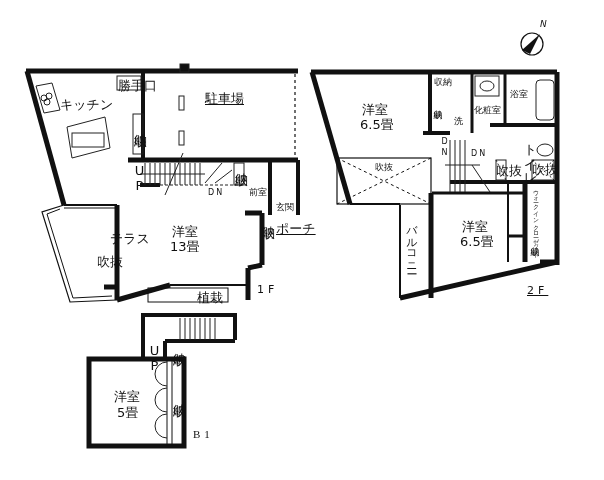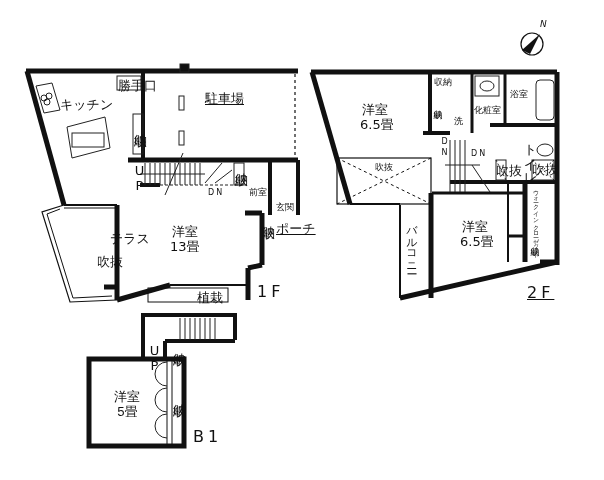--- a/index.html
+++ b/index.html
@@ -4,21 +4,21 @@
 <style>
   html, body { margin:0; padding:0; background:#ffffff; }
   body { width:604px; height:480px; position:relative; overflow:hidden;
          font-family:"DejaVu Sans", sans-serif; color:#111; }
   svg { position:absolute; left:0; top:0; }
   .lbl { position:absolute; white-space:nowrap; line-height:1; color:#111; }
   .room { font-size:13px; text-align:center; }
   .room-sm { font-size:9px; }
   .room-xs { font-size:13px; }
   .vert { writing-mode:vertical-rl; text-orientation:upright; letter-spacing:0; }
-  .floor { font-size:16px; letter-spacing:4px; font-family:"DejaVu Sans", sans-serif; }
+  .floor { font-size:11px; letter-spacing:4px; font-family:"DejaVu Sans", sans-serif; }
   .dn { font-size:8px; letter-spacing:2px; }
 </style>
 </head>
 <body>
 
 <svg width="604" height="480" viewBox="0 0 604 480">
 
   <g fill="none" stroke="#111">
 
     <line x1="26" y1="71" x2="298" y2="71" stroke-width="5"></line>
@@ -200,19 +200,19 @@
 <div class="lbl room-xs" style="left:496px;top:164px;">吹抜</div>
 <div class="lbl room-xs" style="left:532px;top:163px;">吹抜</div>
 <div class="lbl room-xs vert" style="left:533px;top:186px;font-size:6px;height:50px;">ウォークインクローゼット</div>
 <div class="lbl room vert" style="left:406px;top:218px;font-size:11px;">バルコニー</div>
 <div class="lbl room" style="left:462px;top:220px;">洋室</div>
 <div class="lbl room" style="left:460px;top:235px;">6.5畳</div>
 <div class="lbl room-sm vert" style="left:530px;top:240px;">収納</div>
 <div class="lbl floor" style="left:527px;top:285px;text-decoration:underline;">2F</div>
 
 <div class="lbl room" style="left:114px;top:390px;">洋室</div>
-<div class="lbl room" style="left:117px;top:406px;font-family:Liberation Mono, monospace;">5畳</div>
+<div class="lbl room" style="left:117px;top:406px;">5畳</div>
 <div class="lbl room-xs vert" style="left:173px;top:343px;">収納</div>
 <div class="lbl room-xs vert" style="left:173px;top:394px;">収納</div>
 <div class="lbl room-xs vert" style="left:148px;top:343px;">UP</div>
-<div class="lbl floor" style="left:193px;top:429px;">B1</div>
+<div class="lbl floor" style="left:193px;top:429px;font-family:Liberation Serif, serif;">B1</div>
 
 <div class="lbl" style="left:540px;top:20px;font-size:9px;font-style:italic;">N</div>
 
 </body></html>

